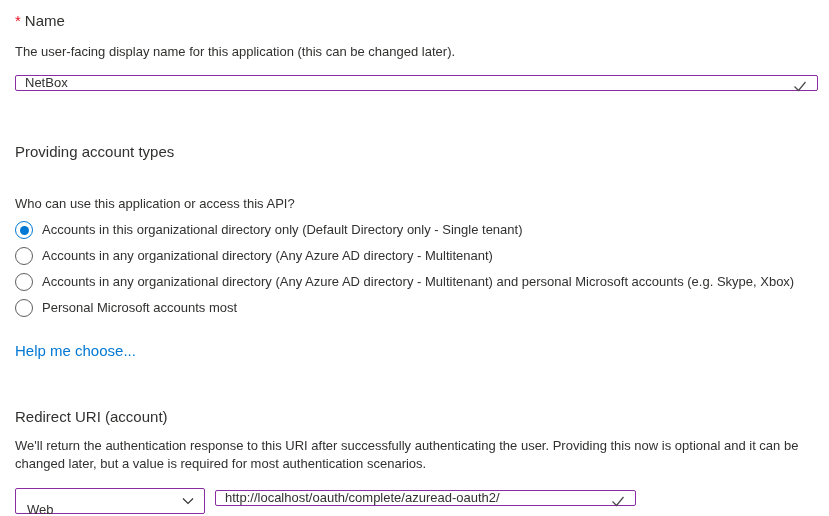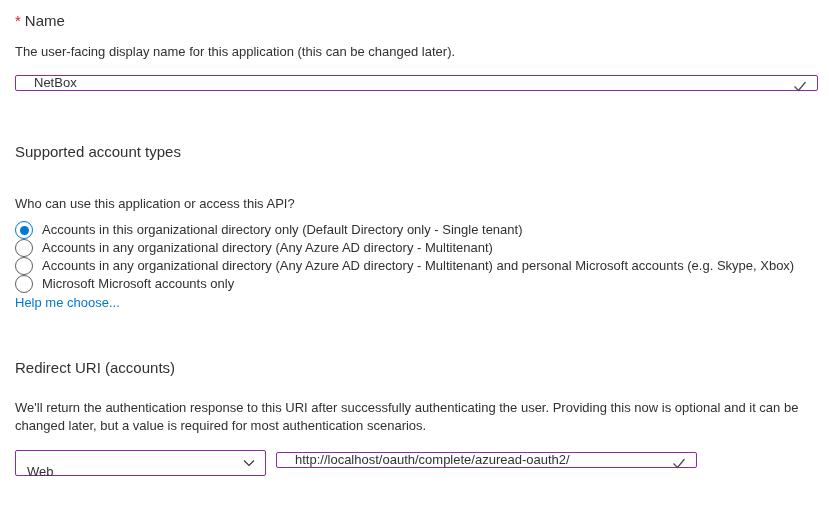--- a/index.html
+++ b/index.html
@@ -27,55 +27,55 @@
 
   .field-desc{
     font-size:13px;line-height:18px;margin-top:11px;max-width:806px;
   }
 
   .input-wrap{
     position:relative;margin-top:12px;width:803px;height:26px;
   }
   .text-input{
     width:100%;height:16px;border:1px solid var(--purple);border-radius:2px;
-    padding:0 30px 0 18px;font-size:13px;color:var(--text);
+    padding:0 30px 0 9px;font-size:13px;color:var(--text);
     font-family:"Liberation Sans","DejaVu Sans",sans-serif;
     outline:none;background:#fff;
   }
   .check-icon{
     position:absolute;right:10px;top:50%;transform:translateY(-50%);
     width:16px;height:16px;pointer-events:none;
   }
 
   .section-gap-1{margin-top:42px;}
   .question{font-size:13px;line-height:18px;margin-top:32px;}
 
-  .radio-group{margin-top:8px;display:flex;flex-direction:column;}
+  .radio-group{margin-top:8px;display:flex;flex-direction:column;row-gap:8px;}
   .radio-row{display:flex;align-items:center;cursor:pointer;}
   .radio{
     width:18px;height:18px;border-radius:50%;border:1px solid var(--gray-border);
     background:#fff;display:flex;align-items:center;justify-content:center;
     flex:0 0 18px;
   }
   .radio .dot{display:none;width:9px;height:9px;border-radius:50%;background:var(--blue);}
   .radio.selected{border-color:var(--blue);}
   .radio.selected .dot{display:block;}
   .radio-label{font-size:13px;margin-left:9px;line-height:18px;white-space:nowrap;}
 
   .help-link{
-    display:inline-block;font-size:13px;color:var(--blue);
+    display:inline-block;margin-top:25px;font-size:15px;color:var(--blue);
     text-decoration:none;cursor:pointer;
   }
 
   .section-gap-2{margin-top:46px;}
-  .uri-desc{margin-top:20px;}
+  .uri-desc{margin-top:9px;}
 
   .controls-row{display:flex;margin-top:15px;column-gap:10px;}
   .select-wrap{
-    position:relative;width:251px;height:26px;border:1px solid var(--purple);
+    position:relative;width:190px;height:26px;border:1px solid var(--purple);
     border-radius:2px;background:#fff;display:flex;align-items:center;
     padding:16px 30px 0 11px;font-size:13px;cursor:pointer;
   }
   .chevron-icon{
     position:absolute;right:9px;top:50%;transform:translateY(-50%);
     width:14px;height:14px;pointer-events:none;
   }
   .uri-input-wrap{position:relative;width:421px;height:26px;}
 </style>
 </head>
@@ -89,49 +89,49 @@
   <div class="field-desc">The user-facing display name for this application (this can be changed later).</div>
 
   <div class="input-wrap">
     <input class="text-input" type="text" value="NetBox" style="">
     <svg class="check-icon" viewBox="0 0 16 16">
       <polyline points="2.5,8.5 6.5,12.5 13.5,4" fill="none" stroke="var(--check)" stroke-width="1.2"></polyline>
     </svg>
   </div>
 
   
-  <h2 class="section-title section-gap-1">Supported account types</h2>
+  <h2 class="section-title section-gap-1">Providing account types</h2>
 
   <div class="question">Who can use this application or access this API?</div>
 
   <div class="radio-group">
     <div class="radio-row">
       <span class="radio selected">
           <span class="dot"></span>
         </span>
       <span class="radio-label">Accounts in this organizational directory only (Default Directory only - Single tenant)</span>
     </div>
     <div class="radio-row">
       <span class="radio"></span>
       <span class="radio-label">Accounts in any organizational directory (Any Azure AD directory - Multitenant)</span>
     </div>
     <div class="radio-row">
       <span class="radio"></span>
       <span class="radio-label">Accounts in any organizational directory (Any Azure AD directory - Multitenant) and personal Microsoft accounts (e.g. Skype, Xbox)</span>
     </div>
     <div class="radio-row">
       <span class="radio"></span>
-      <span class="radio-label">Microsoft Microsoft accounts only</span>
+      <span class="radio-label">Personal Microsoft accounts most</span>
     </div>
   </div>
 
   <a class="help-link">Help me choose...</a>
 
   
-  <h2 class="section-title section-gap-2">Redirect URI (accounts)</h2>
+  <h2 class="section-title section-gap-2">Redirect URI (account)</h2>
 
   <div class="field-desc uri-desc">We'll return the authentication response to this URI after successfully authenticating the user. Providing this now is optional and it can be changed later, but a value is required for most authentication scenarios.</div>
 
   <div class="controls-row">
     <div class="select-wrap">
       <span>Web</span>
       <svg class="chevron-icon" viewBox="0 0 14 14">
         <polyline points="2,4.5 7,9.5 12,4.5" fill="none" stroke="#323130" stroke-width="1.1"></polyline>
       </svg>
     </div>

